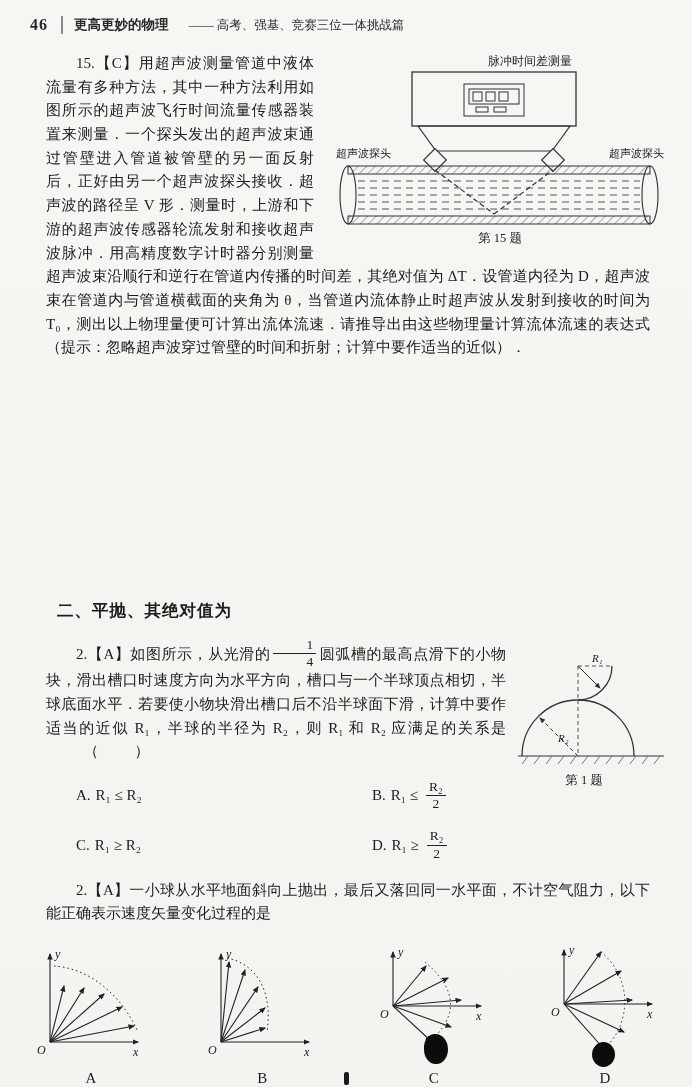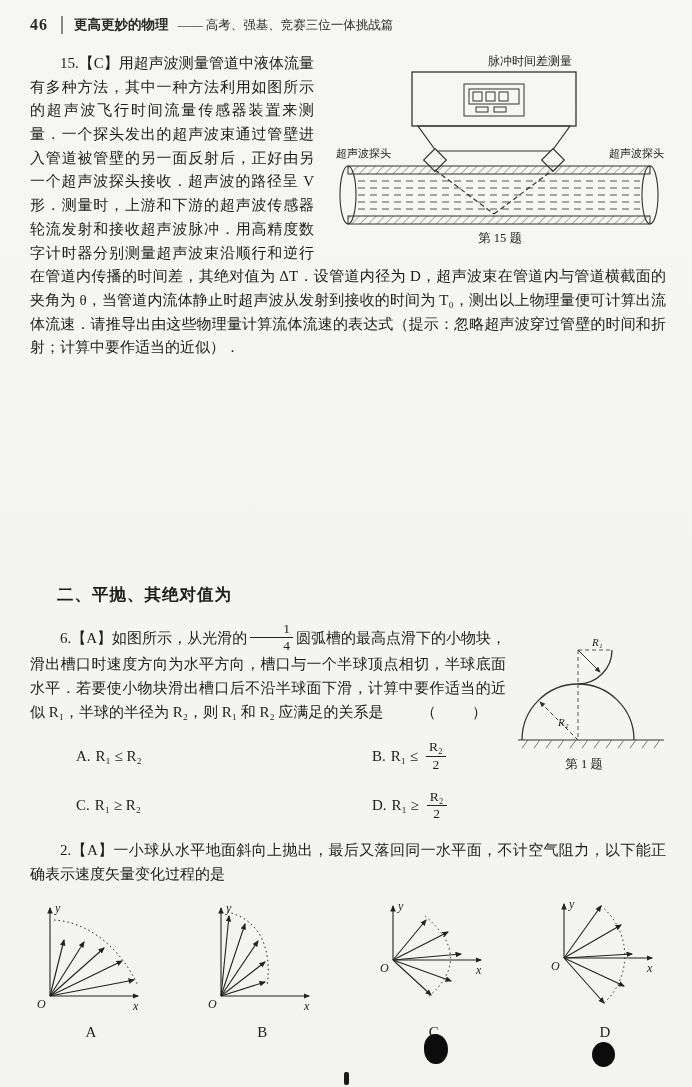--- a/index.html
+++ b/index.html
@@ -7,22 +7,22 @@
     width:692px;height:1087px;position:relative;overflow:hidden;
     background:linear-gradient(180deg,#f6f6f3 0%,#f3f3ef 100%);
     font-family:"Liberation Serif","DejaVu Serif",serif;
     color:#1c1c1c;
   }
   .page{padding:16px 26px 0 30px;}
   .header{display:flex;align-items:flex-end;font-size:12.5px;color:#2a2a2a;}
   .page-num{font-size:16px;font-weight:700;letter-spacing:1px;}
   .vbar{width:2px;height:18px;background:#8a8a8a;margin:0 11px 0 13px;}
   .header-title b{font-weight:700;font-size:13.5px;}
-  .header-title span{margin-left:6px;}
-  .para{font-size:15px;line-height:1.58;text-align:justify;text-indent:2em;margin:0;}
+  .header-title span{margin-left:17px;}
+  .para{font-size:15px;line-height:1.58;text-align:justify;text-indent:2em;margin:16px;}
   .problem15{margin-top:18px;}
   .problem15::after,.problem1::after{content:"";display:block;clear:both;}
   figure{margin:0;}
   .fig15{float:right;width:332px;margin:2px 0 8px 20px;}
   .section-title{font-size:16.5px;font-weight:700;margin:224px 0 16px 27px;letter-spacing:1px;}
   .fig1{float:right;width:150px;margin:0 0 4px 10px;text-decoration:underline;}
   .paren{margin-left:2.5em;letter-spacing:2px;}
   .options{margin:16px 0 0 46px;display:grid;grid-template-columns:296px 1fr;row-gap:18px;font-size:15px;align-items:center;}
   .opt{display:flex;align-items:center;gap:5px;}
   .problem2{margin-top:18px;}
@@ -134,21 +134,21 @@
           <line x1="62" y1="62" x2="62" y2="118"></line>
         </g>
         <line x1="62" y1="28" x2="84" y2="50" stroke="#333" stroke-width="1" marker-end="url(#ah1)"></line>
         <text x="76" y="24" font-size="11" font-style="italic" fill="#222">R₁</text>
         <line x1="62" y1="118" x2="24" y2="80" stroke="#333" stroke-width="1" stroke-dasharray="4,3" marker-end="url(#ah1)"></line>
         <text x="42" y="104" font-size="11" font-style="italic" fill="#222">R₂</text>
         <text x="68" y="146" text-anchor="middle" font-size="12.5" fill="#222">第 1 题</text>
       </svg>
     </figure>
     <p class="para">
-      <span>6.【A】如图所示，从光滑的</span><span class="frac"><span class="num">1</span><span class="den">4</span></span><span>圆弧槽的最高点滑下的小物块，滑出槽口时速度方向为水平方向，槽口与一个半球顶点相切，半球底面水平．若要使小物块滑出槽口后不沿半球面下滑，计算中要作适当的近似 R₁，半球的半径为 R₂，则 R₁ 和 R₂ 应满足的关系是</span><span class="paren">（　　）</span>
+      <span>2.【A】如图所示，从光滑的</span><span class="frac"><span class="num">1</span><span class="den">4</span></span><span>圆弧槽的最高点滑下的小物块，滑出槽口时速度方向为水平方向，槽口与一个半球顶点相切，半球底面水平．若要使小物块滑出槽口后不沿半球面下滑，计算中要作适当的近似 R₁，半球的半径为 R₂，则 R₁ 和 R₂ 应满足的关系是</span><span class="paren">（　　）</span>
     </p>
     <div class="options">
       <div class="opt">
         <span>A.</span>
         <span>R₁ ≤ R₂</span>
       </div>
       <div class="opt">
         <span>B.</span>
         <span>R₁ ≤</span>
         <span class="frac">

